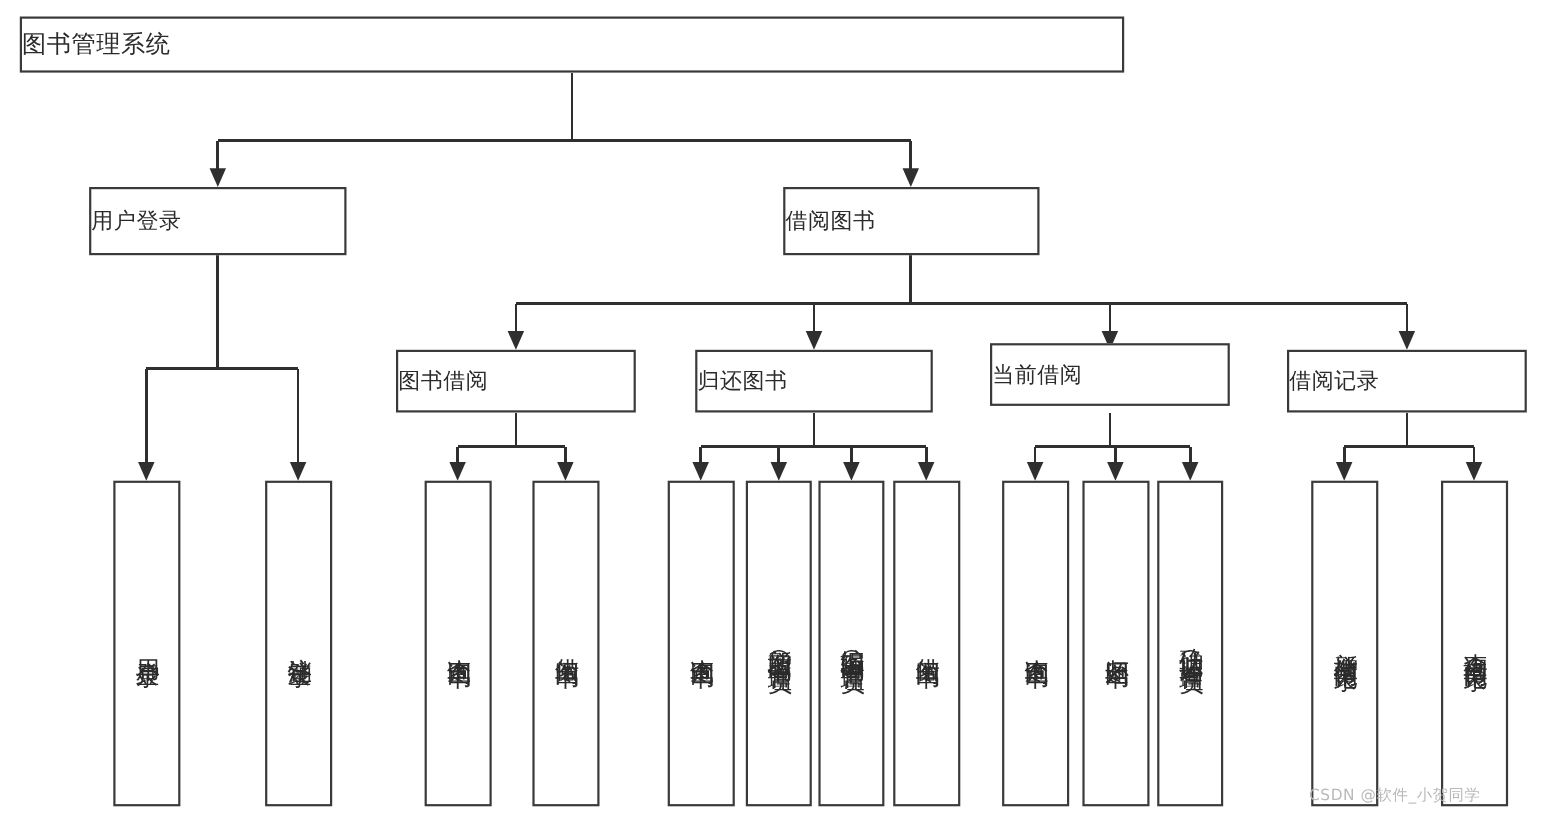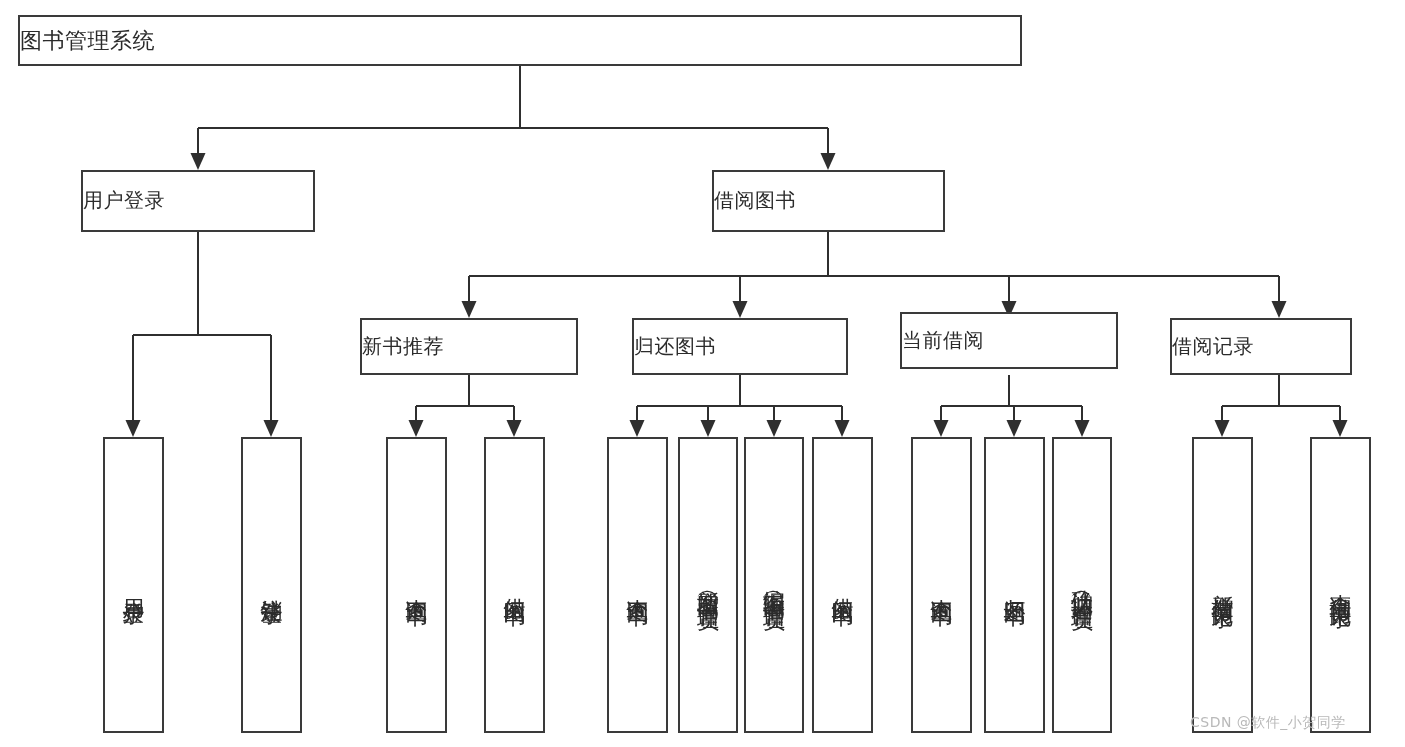--- a/index.html
+++ b/index.html
@@ -139,29 +139,29 @@
       <div class="node horiz root" style="left: 18px; top: 15px; width: 1004px; height: 51px; border-color: rgb(58, 58, 58); background: rgb(255, 255, 255);">
         <span class="lbl">图书管理系统</span>
       </div>
       <div class="node horiz lvl2" style="left: 81px; top: 170px; width: 234px; height: 62px; border-color: rgb(58, 58, 58); background: rgb(255, 255, 255);">
         <span class="lbl">用户登录</span>
       </div>
       <div class="node horiz lvl2" style="left: 712px; top: 170px; width: 233px; height: 62px; border-color: rgb(58, 58, 58); background: rgb(255, 255, 255);">
         <span class="lbl">借阅图书</span>
       </div>
       <div class="node horiz lvl2" style="left: 360px; top: 318px; width: 218px; height: 57px; border-color: rgb(58, 58, 58); background: rgb(255, 255, 255);">
-        <span class="lbl">新书推荐</span>
+        <span class="lbl">图书借阅</span>
       </div>
       <div class="node horiz lvl2" style="left: 632px; top: 318px; width: 216px; height: 57px; border-color: rgb(58, 58, 58); background: rgb(255, 255, 255);">
         <span class="lbl">归还图书</span>
       </div>
       <div class="node horiz lvl2" style="left: 900px; top: 312px; width: 218px; height: 57px; border-color: rgb(58, 58, 58); background: rgb(255, 255, 255);">
         <span class="lbl">当前借阅</span>
       </div>
-      <div class="node horiz lvl2" style="left: 1170px; top: 318px; width: 182px; height: 57px; border-color: rgb(58, 58, 58); background: rgb(255, 255, 255);">
+      <div class="node horiz lvl2" style="left: 1170px; top: 318px; width: 218px; height: 57px; border-color: rgb(58, 58, 58); background: rgb(255, 255, 255);">
         <span class="lbl">借阅记录</span>
       </div>
       <div class="node vert" style="left: 103px; top: 437px; width: 61px; height: 296px; border-color: rgb(58, 58, 58); background: rgb(255, 255, 255);">
         <span class="lbl">用户登录</span>
       </div>
       <div class="node vert" style="left: 241px; top: 437px; width: 61px; height: 296px; border-color: rgb(58, 58, 58); background: rgb(255, 255, 255);">
         <span class="lbl">注销登录</span>
       </div>
       <div class="node vert" style="left: 386px; top: 437px; width: 61px; height: 296px; border-color: rgb(58, 58, 58); background: rgb(255, 255, 255);">
         <span class="lbl">查询图书</span>

